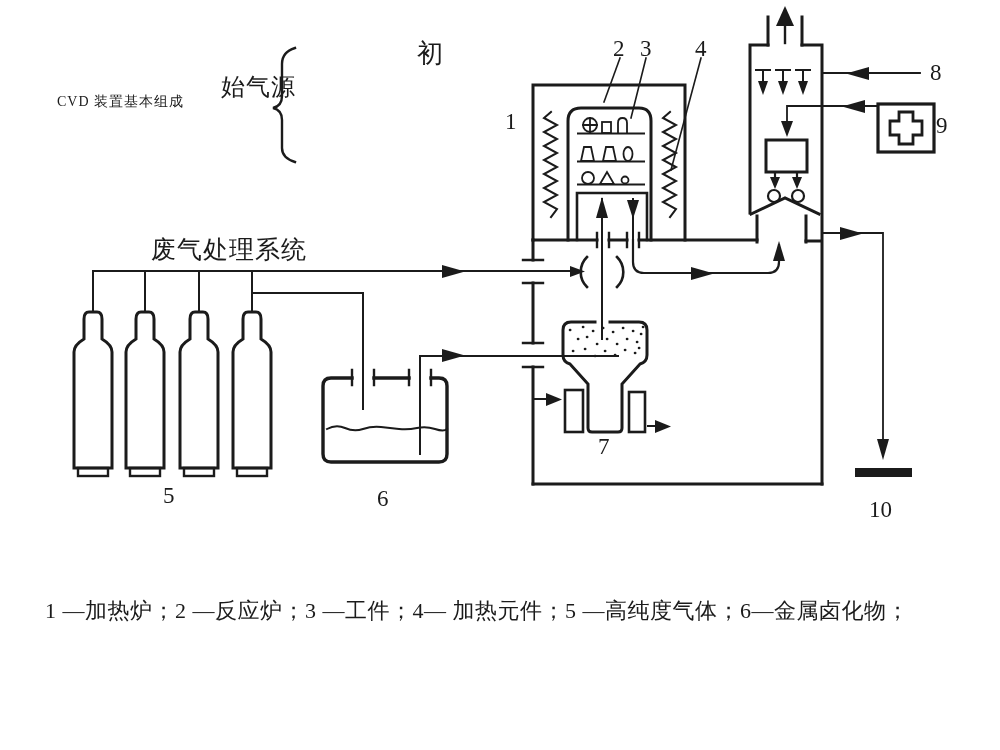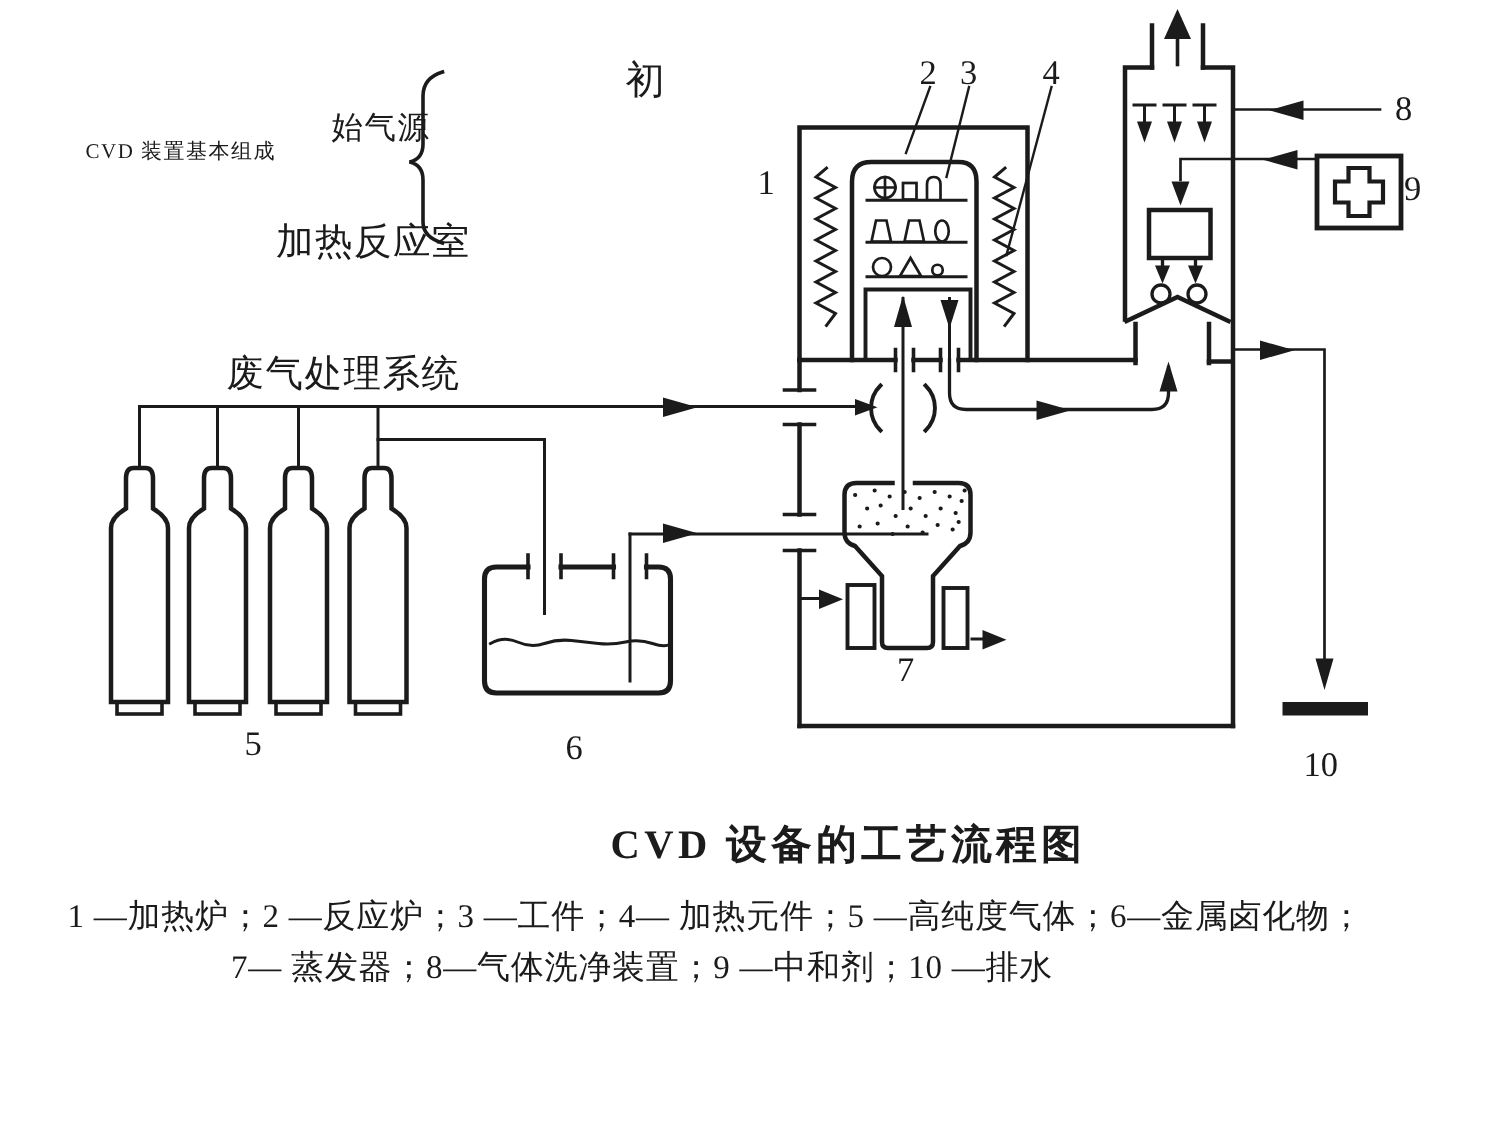--- a/index.html
+++ b/index.html
@@ -170,32 +170,29 @@
     <g>
       <path d="M822,233 H883 M883,233 V455" stroke-width="1.8"></path>
       <polygon class="fill" points="840,227 840,240 863,233.5"></polygon>
       <polygon class="fill" points="877,439 889,439 883,460"></polygon>
       <rect class="fill" x="855" y="468" width="57" height="9"></rect>
     </g>
   </svg>
 
   <div class="txt cjk" style="left:417px;top:40px;font-size:26px;">初</div>
   <div class="txt cjk" style="left:57px;top:94px;font-size:14px;">CVD 装置基本组成</div>
-  <div class="txt cjk" style="left:221px;top:74px;font-size:21px;">始气源</div>
-  <div class="txt cjk" style="left:184px;top:148px;font-size:25px;">加热反应室</div>
+  <div class="txt cjk" style="left:221px;top:74px;font-size:24px;">始气源</div>
   <div class="txt cjk" style="left:151px;top:236px;font-size:25px;">废气处理系统</div>
 
   <div class="txt num" style="left:505px;top:109px;">1</div>
   <div class="txt num" style="left:613px;top:36px;">2</div>
   <div class="txt num" style="left:640px;top:36px;">3</div>
   <div class="txt num" style="left:695px;top:36px;">4</div>
   <div class="txt num" style="left:163px;top:483px;">5</div>
   <div class="txt num" style="left:377px;top:486px;">6</div>
   <div class="txt num" style="left:598px;top:434px;">7</div>
   <div class="txt num" style="left:930px;top:60px;">8</div>
   <div class="txt num" style="left:936px;top:113px;">9</div>
   <div class="txt num" style="left:869px;top:485px;margin-top:12px;">10</div>
 
-  <div class="txt caption" style="left:407px;top:549px;">CVD 设备的工艺流程图</div>
   <div class="txt legend" style="left:45px;top:599px;">1 —加热炉；2 —反应炉；3 —工件；4— 加热元件；5 —高纯度气体；6—金属卤化物；</div>
-  <div class="txt legend" style="left:154px;top:633px;">7— 蒸发器；8—气体洗净装置；9 —中和剂；10 —排水</div>
 
 </div>
 
 </body></html>

